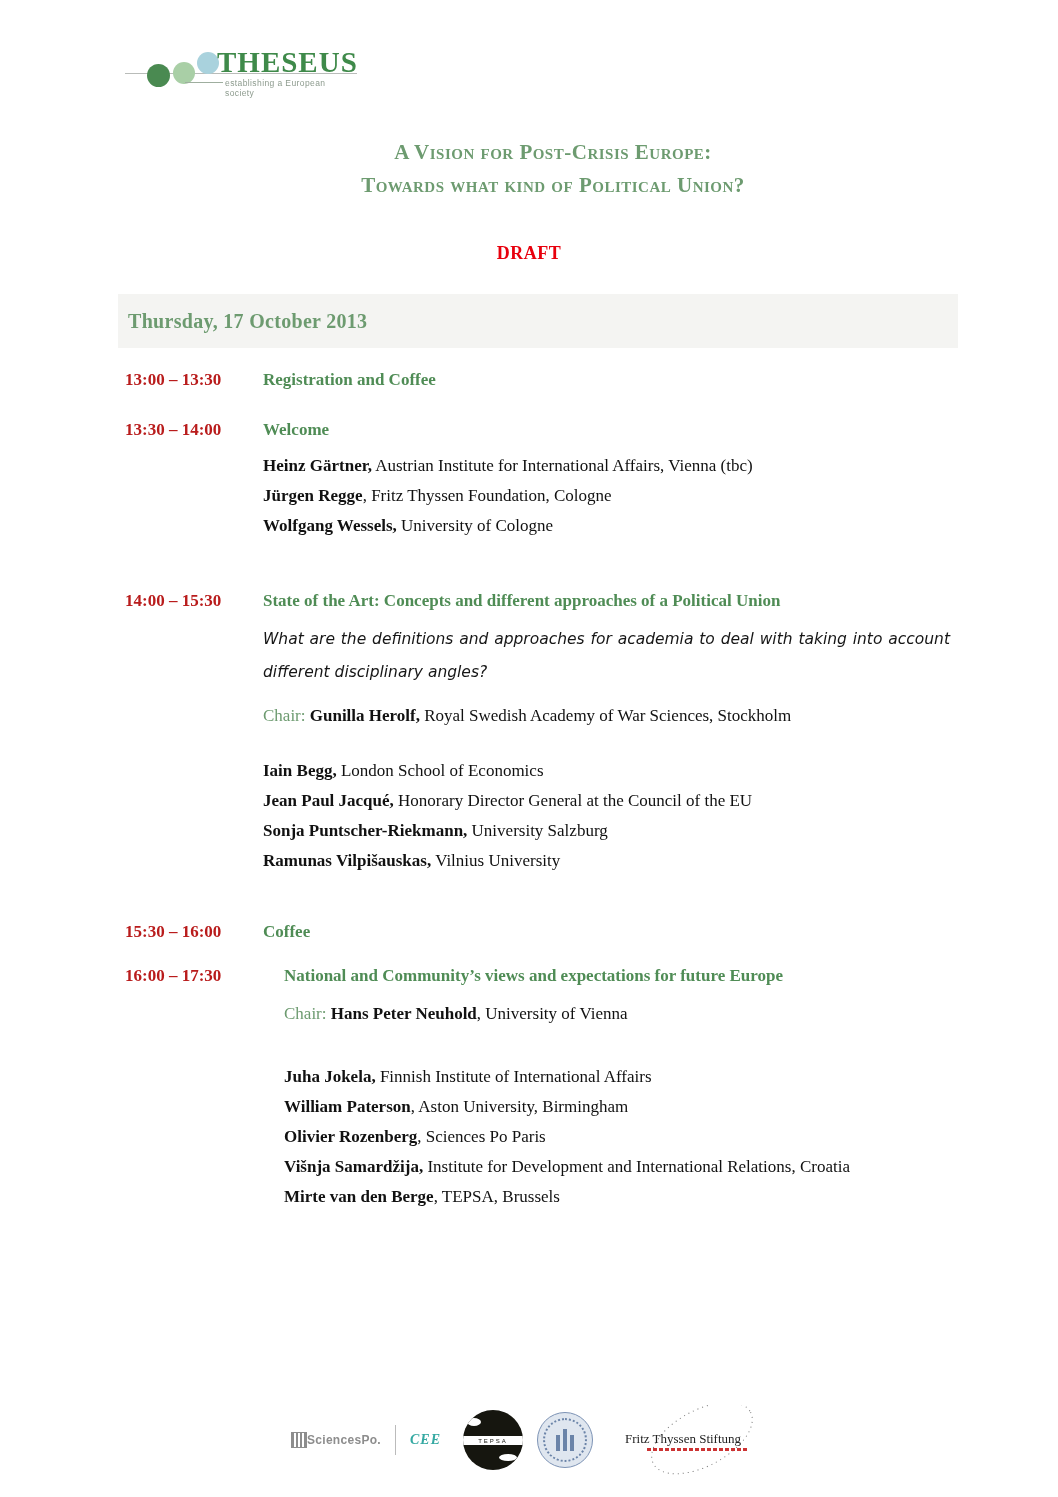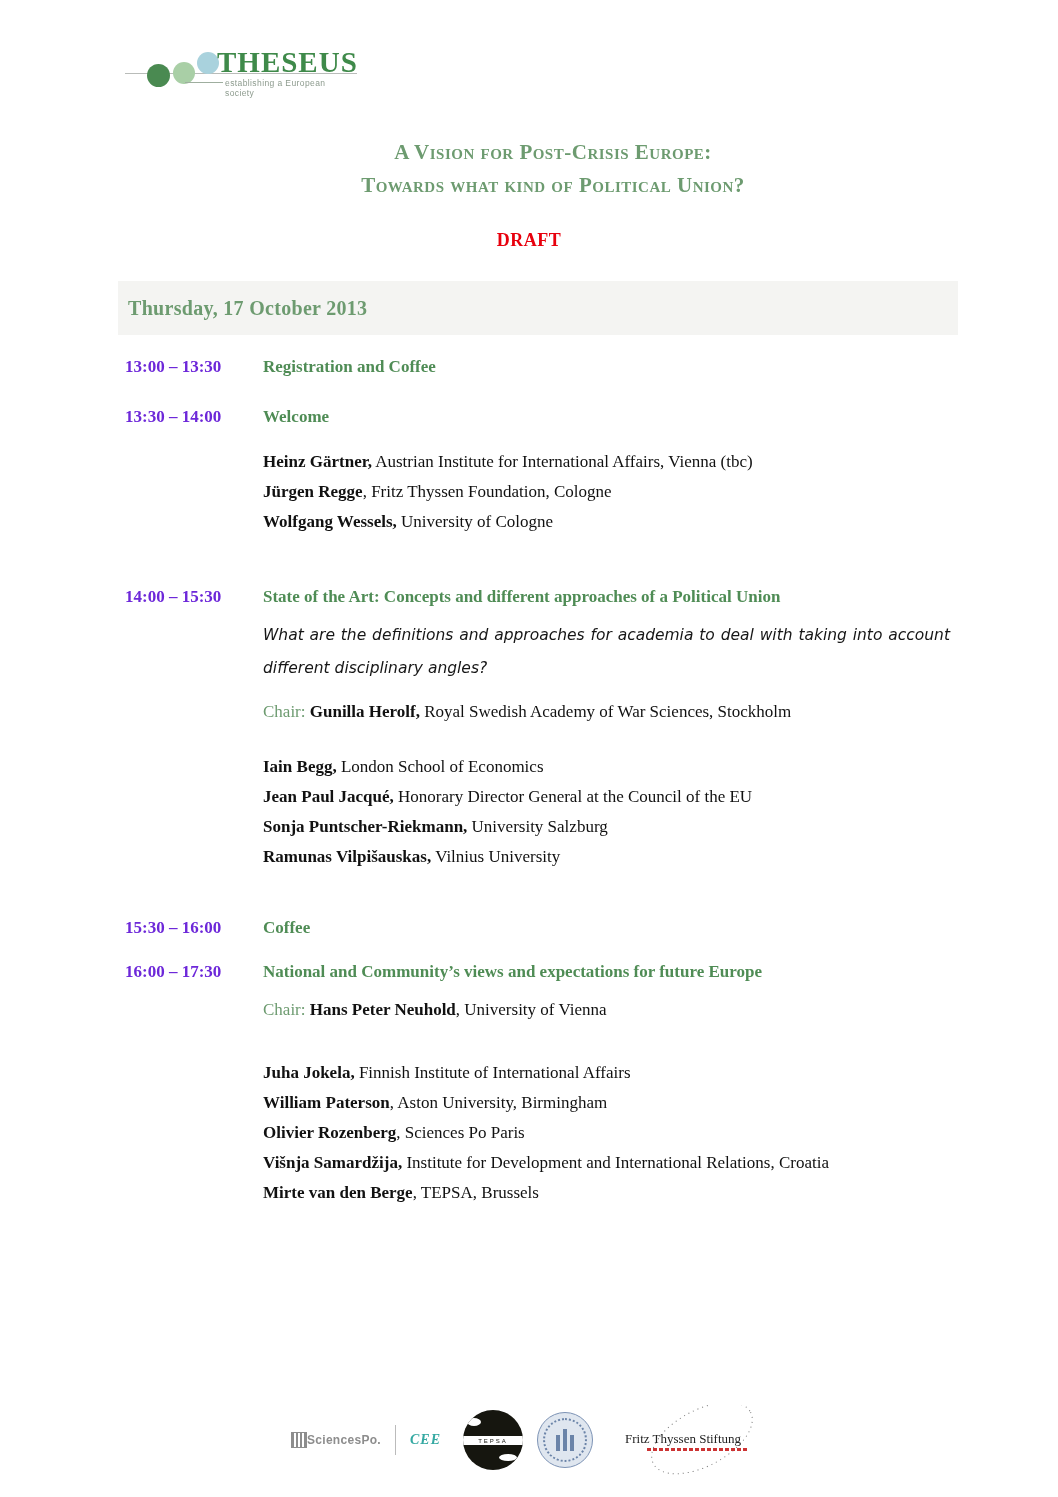--- a/index.html
+++ b/index.html
@@ -40,61 +40,61 @@
   .doc-title{
     margin-top:34px;text-align:center;
     font-variant:small-caps;font-weight:bold;
     font-size:21px;line-height:33px;color:#6d9b70;letter-spacing:.5px;padding-left:48px;
   }
   .conf-info{
     margin-top:40px;text-align:center;
     font-weight:bold;font-size:19px;line-height:31px;color:#6d9b70;
   }
   .draft{
-    margin-top:28px;text-align:center;
+    margin-top:41px;text-align:center;
     font-weight:bold;font-size:18px;color:#e8000d;letter-spacing:.5px;
   }
   .day-bar{
     margin:30px 100px 0 118px;
     width:840px;height:54px;
     background:#f4f4f2;
     display:flex;align-items:center;
     box-sizing:border-box;padding-left:10px;
   }
   .day-bar span{font-weight:bold;font-size:20px;color:#6d9b70;letter-spacing:.3px;}
 
   
   .schedule{margin:0 108px 0 125px;}
   .row{display:flex;}
   .time{
     width:138px;flex-shrink:0;
-    font-weight:bold;font-size:17px;color:#6d28d9;
+    font-weight:bold;font-size:17px;color:#b91c1c;
   }
   .sess{flex:1;min-width:0;}
   .sess-title{font-weight:bold;font-size:17px;color:#4f8c55;}
   .desc{
     font-family:"DejaVu Sans", sans-serif;
     font-style:italic;font-size:15.5px;line-height:33px;
     text-align:justify;color:#161616;
   }
   .desc.tight{line-height:30px;}
   .chair-line{font-size:17px;}
   .chair-label{color:#6d9b70;}
   .speakers div{font-size:17px;line-height:30px;}
   b{font-weight:bold;}
 
   .mt-row1{margin-top:22px;}
   .mt-row2{margin-top:30px;}
-  .mt-speakers-welcome{margin-top:20px;}
+  .mt-speakers-welcome{margin-top:11px;}
   .mt-row3{margin-top:50px;}
   .mt-desc{margin-top:12px;}
   .mt-chair{margin-top:17px;}
   .mt-speakers{margin-top:30px;}
   .mt-row4{margin-top:46px;}
-  .mt-row5{margin-top:24px;}
+  .mt-row5{margin-top:24px;gap:21px;}
   .mt-desc5{margin-top:2px;}
   .mt-chair5{margin-top:18px;}
   .mt-speakers5{margin-top:38px;}
 
   
   .footer{
     position:absolute;left:0;right:0;bottom:22px;
     display:flex;align-items:center;justify-content:center;gap:14px;
   }
   .sp-wrap{display:flex;align-items:center;color:#8d8d8d;

